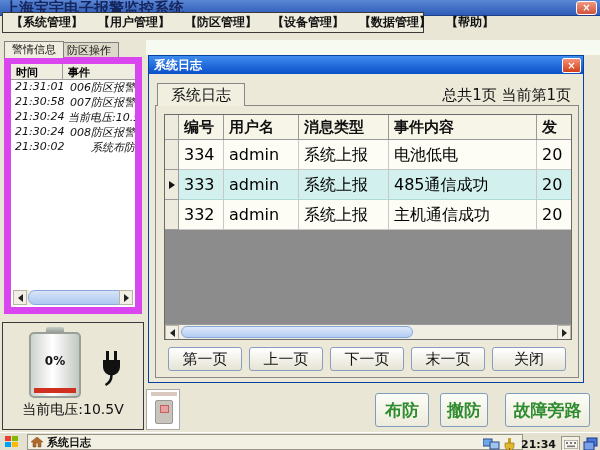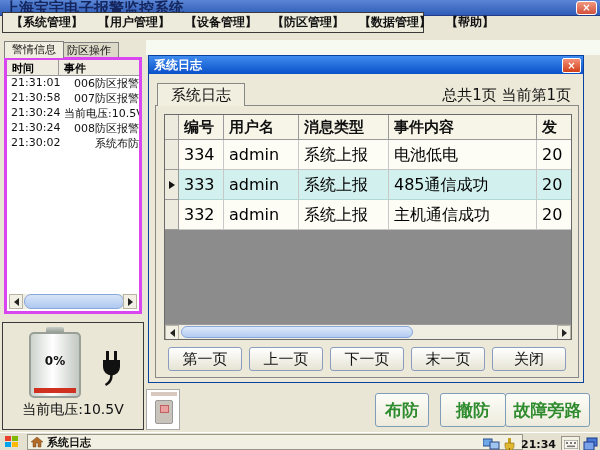--- a/index.html
+++ b/index.html
@@ -21,27 +21,27 @@
 
   .client-strip { position:absolute; left:146px; top:40px; width:454px; height:15px; background:#F7FAF0; }
 
   
   .ltab { position:absolute; top:41px; height:17px; border:1px solid #808080; border-bottom:none;
     font-size:11px; line-height:15px; padding:0 7px; color:#111; cursor:pointer; }
   .ltab.active { left:4px; background:#F0EEE0; z-index:3; }
   .ltab.inactive { left:59px; background:#DDD9C8; top:42px; height:16px; }
 
   .lpanel { position:absolute; left:4px; top:57px; width:138px; height:257px;
-    background:#fff; border:3px solid #d946ef; z-index:2; }
+    background:#fff; border:7px solid #d946ef; z-index:2; }
   .lp-header { display:flex; height:16px; background:#EFEDE0; border-bottom:1px solid #9A9A9A;
     font-size:11px; font-weight:600; }
   .lp-hcell { padding:1px 0 0 5px; }
   .lp-hcell.time { width:52px; border-right:1px solid #9A9A9A; }
   .lp-hcell.event { flex:1; }
-  .lp-row { display:flex; height:15px; font-size:11px; color:#111; }
+  .lp-row { display:flex; height:15px; font-size:11px; color:#111;font-style:italic; }
   .lp-time { width:52px; padding-left:4px; white-space:nowrap; }
   .lp-event { flex:1; padding-left:5px; white-space:nowrap; overflow:hidden;text-align:right; }
 
   .lp-scroll { position:absolute; left:2px; right:2px; bottom:2px; height:15px; background:#F0EEE2; }
   .sb-btn { position:absolute; top:0; width:14px; height:15px; background:#F2F0E4;
     border:1px solid #B8B4A4; display:flex; align-items:center; justify-content:center; cursor:pointer; }
   .sb-btn.left { left:0; } .sb-btn.right { right:0; }
   .lp-thumb { position:absolute; left:15px; top:0; width:100px; height:15px;
     background:linear-gradient(#D8E4F8,#AEC8F0); border:1px solid #88A8DC; border-radius:7px; cursor:pointer; }
   .tri-l { width:0; height:0; border-top:4px solid transparent; border-bottom:4px solid transparent; border-right:5px solid #222; }
@@ -110,21 +110,21 @@
     background:#fff; border:1px solid #AAA; }
   .dev-body { position:absolute; left:8px; top:10px; width:18px; height:24px;
     background:#C8C4BC; border:1px solid #999; border-radius:2px; }
   .dev-screen { position:absolute; left:4px; top:4px; width:9px; height:8px; background:#E8A0A0; border:1px solid #C06060; }
   .dev-caption { position:absolute; left:4px; top:2px; width:26px; height:4px; background:#D8C8C0; }
 
   .action-btn { position:absolute; top:393px; height:34px;
     background:linear-gradient(#FDFDF8,#EDEBDC); border:1px solid #7F9DB9; border-radius:3px;
     color:#2E8B2E; font-size:17px; font-weight:bold; font-family:inherit; cursor:pointer; white-space:nowrap; }
   .btn-arm { left:375px; width:54px; }
-  .btn-disarm { left:440px; width:66px; }
+  .btn-disarm { left:440px; width:48px; }
   .btn-bypass { left:505px; width:85px; }
 
   
   .taskbar { position:absolute; left:0; top:432px; width:600px; height:18px;
     background:#E4E1D1; border-top:1px solid #FFFFFF; }
   .start-flag { position:absolute; left:5px; top:3px; width:13px; height:12px;
     display:grid; grid-template-columns:6px 6px; grid-template-rows:5px 5px; gap:1px; cursor:pointer; }
   .sq1 { background:#E8402C; } .sq2 { background:#7FBA00; } .sq3 { background:#00A4EF; } .sq4 { background:#FFB900; }
   .task-item { position:absolute; left:27px; top:1px; width:496px; height:16px;
     border:1px solid #9A968A; background:#F2F0E2; display:flex; align-items:center;
@@ -141,22 +141,22 @@
 <div class="titlebar">
   <span>上海宝宇电子报警监控系统</span>
 </div>
 <div class="win-close">
   <span>×</span>
 </div>
 
 <div class="menubar">
   <span class="menu-item">【系统管理】</span>
   <span class="menu-item">【用户管理】</span>
+  <span class="menu-item">【防区管理】</span>
   <span class="menu-item">【设备管理】</span>
-  <span class="menu-item">【防区管理】</span>
   <span class="menu-item">【数据管理】</span>
   <span class="menu-item">【帮助】</span>
 </div>
 
 <div class="client-strip"></div>
 
 <div class="ltab active">
   <span>警情信息</span>
 </div>
 <div class="ltab inactive">

